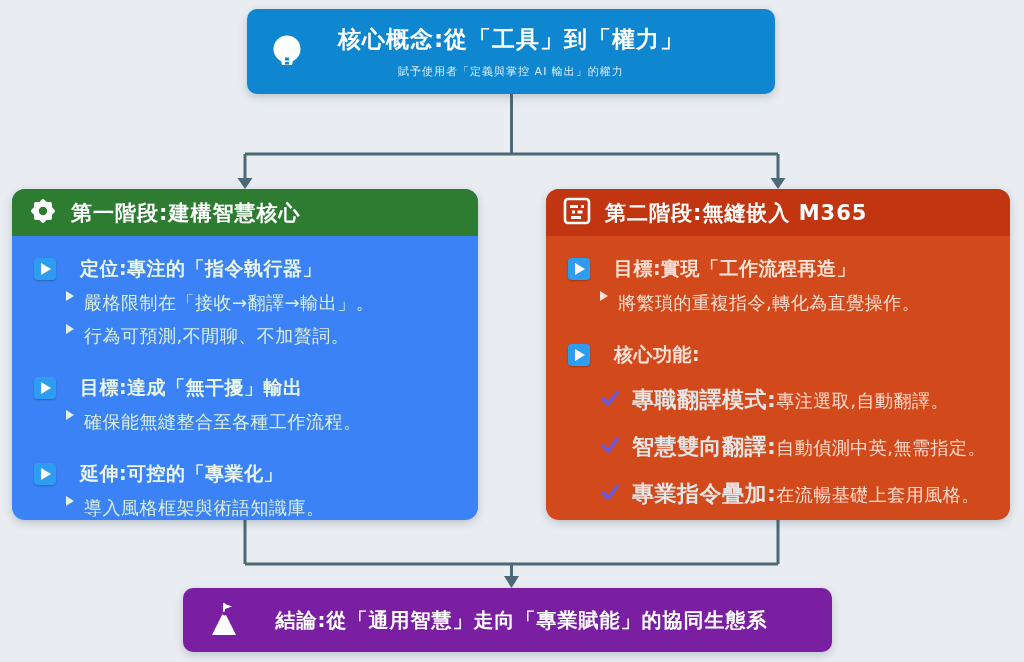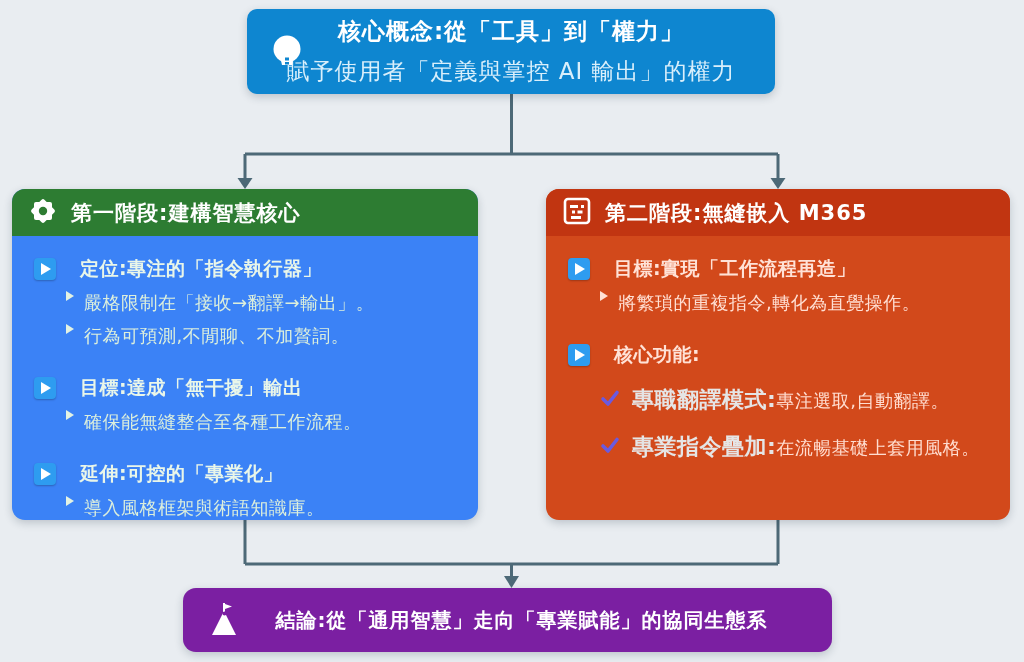--- a/index.html
+++ b/index.html
@@ -7,21 +7,21 @@
   .canvas{position:relative;width:1024px;height:662px;background:#e9edf1;overflow:hidden;}
   .connectors{position:absolute;left:0;top:0;width:1024px;height:662px;pointer-events:none;}
 
   .box{position:absolute;border-radius:13px;box-shadow:0 3px 9px rgba(30,50,70,.22);}
 
   
   .top-box{left:247px;top:9px;width:528px;height:85px;background:#0e86d0;border-radius:10px;
     display:flex;flex-direction:column;justify-content:center;align-items:center;text-align:center;}
   .top-box .icon-wrap{position:absolute;left:18px;top:50%;transform:translateY(-50%);width:44px;height:44px;}
   .top-title{color:#ffffff;font-size:23px;font-weight:bold;letter-spacing:1px;}
-  .top-subtitle{color:#d9effb;font-size:23px;margin-top:9px;letter-spacing:1px;}
+  .top-subtitle{color:#d9effb;font-size:11px;margin-top:9px;letter-spacing:1px;}
 
   
   .stage{top:189px;height:331px;}
   .stage-green{left:12px;width:466px;background:#3b82f6;}
   .stage-red{left:546px;width:464px;background:#d2491b;}
   .stage-header{height:47px;border-radius:13px 13px 0 0;display:flex;align-items:center;gap:13px;padding:0 16px;box-sizing:border-box;}
   .stage-green .stage-header{background:#2d7c32;}
   .stage-red .stage-header{background:#c13511;}
   .stage-title{color:#ffffff;font-size:21px;font-weight:bold;letter-spacing:1px;}
   .stage-body{padding:11px 14px 10px 22px;}
@@ -43,21 +43,21 @@
   .stage-green .sub-text{color:#dcefdc;}
   .stage-red .sub-text{color:#ffdfd3;}
 
   .check-row{display:flex;align-items:center;gap:12px;margin:17px 0 0 32px;}
   .check-icon{flex:0 0 auto;}
   .check-label{font-size:22px;font-weight:bold;color:#e5e5e5;letter-spacing:.5px;}
   .check-text{font-size:18px;color:#ffddd0;letter-spacing:.5px;}
 
   
   .conclusion{left:183px;top:588px;width:649px;height:64px;background:#7b1fa2;
-    display:flex;align-items:center;}
+    display:flex;align-items:center;border-radius:10px;}
   .conclusion .icon-wrap{position:absolute;left:22px;top:50%;transform:translateY(-50%);width:38px;height:38px;}
   .conclusion-title{width:100%;text-align:center;color:#ffffff;font-size:20px;font-weight:bold;letter-spacing:1px;padding-left:28px;box-sizing:border-box;}
 </style>
 </head>
 <body>
 
 <div class="canvas">
 
   <svg class="connectors" viewBox="0 0 1024 662">
     <path d="M511.5 94 V154 M245 154 H778 M245 154 V178 M778 154 V178" fill="none" stroke="#4d6977" stroke-width="3"></path>
@@ -173,20 +173,28 @@
             </svg>
         </span>
         <span><span class="check-label">專職翻譯模式:</span><span class="check-text">專注選取,自動翻譯。</span></span>
       </div>
       <div class="check-row">
         <span class="check-icon">
           <svg viewBox="0 0 20 20" width="20" height="20">
               <path d="M3 11 L8 16 L17 4.5" fill="none" stroke="#6a5ae0" stroke-width="3.6" stroke-linecap="round" stroke-linejoin="round"></path>
             </svg>
         </span>
+        <span><span class="check-label">智慧雙向翻譯:</span><span class="check-text">自動偵測中英,無需指定。</span></span>
+      </div>
+      <div class="check-row">
+        <span class="check-icon">
+          <svg viewBox="0 0 20 20" width="20" height="20">
+              <path d="M3 11 L8 16 L17 4.5" fill="none" stroke="#6a5ae0" stroke-width="3.6" stroke-linecap="round" stroke-linejoin="round"></path>
+            </svg>
+        </span>
         <span><span class="check-label">專業指令疊加:</span><span class="check-text">在流暢基礎上套用風格。</span></span>
       </div>
     </div>
   </div>
 
   <div class="box conclusion">
     <span class="icon-wrap">
       <svg viewBox="0 0 38 38" width="38" height="38">
         <path d="M19 10 L31 34 H7 Z" fill="#ffffff"></path>
         <rect x="18" y="2" width="2" height="10" fill="#ffffff"></rect>

